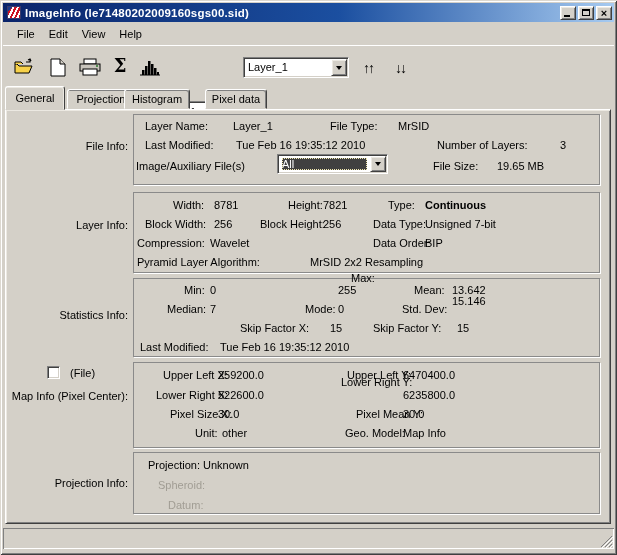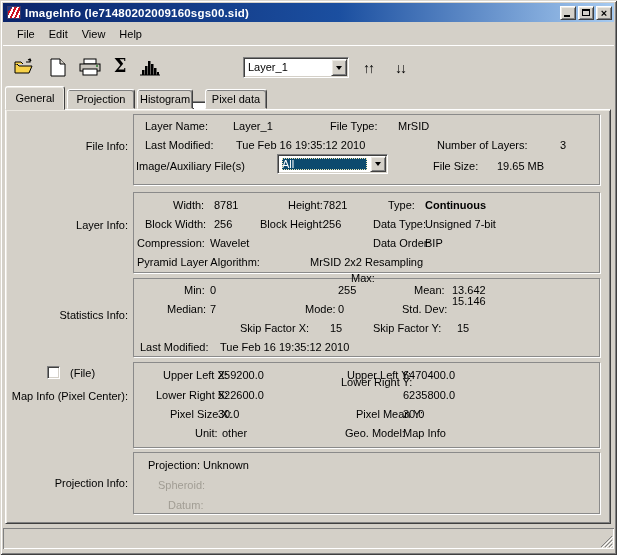--- a/index.html
+++ b/index.html
@@ -48,21 +48,21 @@
   .tri-up{width:0;height:0;border-left:3px solid transparent;border-right:3px solid transparent;border-bottom:4px solid #000;}
   .tri-down{width:0;height:0;border-left:3px solid transparent;border-right:3px solid transparent;border-top:4px solid #000;}
   .combo{position:absolute;background:#fff;
     border:1px solid;border-color:#808080 #fff #fff #808080;
     box-shadow:inset 1px 1px 0 #404040, inset -1px -1px 0 #d4d0c8;}
   .combo .cval{position:absolute;left:4px;top:3px;right:20px;bottom:3px;line-height:13px;white-space:nowrap;overflow:hidden;}
   .combo .cbtn{position:absolute;right:1px;top:1px;bottom:1px;width:16px;background:#d4d0c8;
     border:1px solid;border-color:#fff #404040 #404040 #fff;
     box-shadow:inset 1px 1px 0 #ece9e2, inset -1px -1px 0 #808080;
     display:flex;align-items:center;justify-content:center;}
-  .combo.selected .cval{background:#0c4a6e;color:#fff;outline:1px dotted #f0e8b0;outline-offset:-1px;}
+  .combo.selected .cval{background:#404040;color:#fff;outline:1px dotted #f0e8b0;outline-offset:-1px;}
   
   .tab{position:absolute;height:20px;top:89px;background:#d4d0c8;
     border:1px solid;border-color:#fff #404040 #d4d0c8 #fff;
     border-radius:3px 3px 0 0;box-shadow:inset -1px 1px 0 #808080;
     display:flex;align-items:center;justify-content:center;z-index:1;}
   .tab.active{top:86px;height:24px;z-index:3;box-shadow:inset -1px 1px 0 #ece9e2;}
   
   .tabpanel{position:absolute;left:5px;top:109px;width:606px;height:415px;background:#d4d0c8;
     border:1px solid;border-color:#fff #404040 #404040 #fff;
     box-shadow:inset 1px 1px 0 #ece9e2, inset -1px -1px 0 #808080;z-index:2;}
@@ -169,21 +169,21 @@
       <span class="arrows">↓↓</span>
     </div>
   </div>
 
   <div class="tab active" style="left:5px;width:60px;">
       <span>General</span>
     </div>
   <div class="tab" style="left:67px;width:68px;">
       <span>Projection</span>
     </div>
-  <div class="tab" style="left:137px;width:56px;">
+  <div class="tab" style="left:124px;width:66px;">
       <span>Histogram</span>
     </div>
   <div class="tab" style="left:205px;width:62px;">
       <span>Pixel data</span>
     </div>
 
   <div class="tabpanel"></div>
 
   <span class="seclabel" style="top:140px;">File Info:</span>
   <span class="seclabel" style="top:309px;">Statistics Info:</span>

